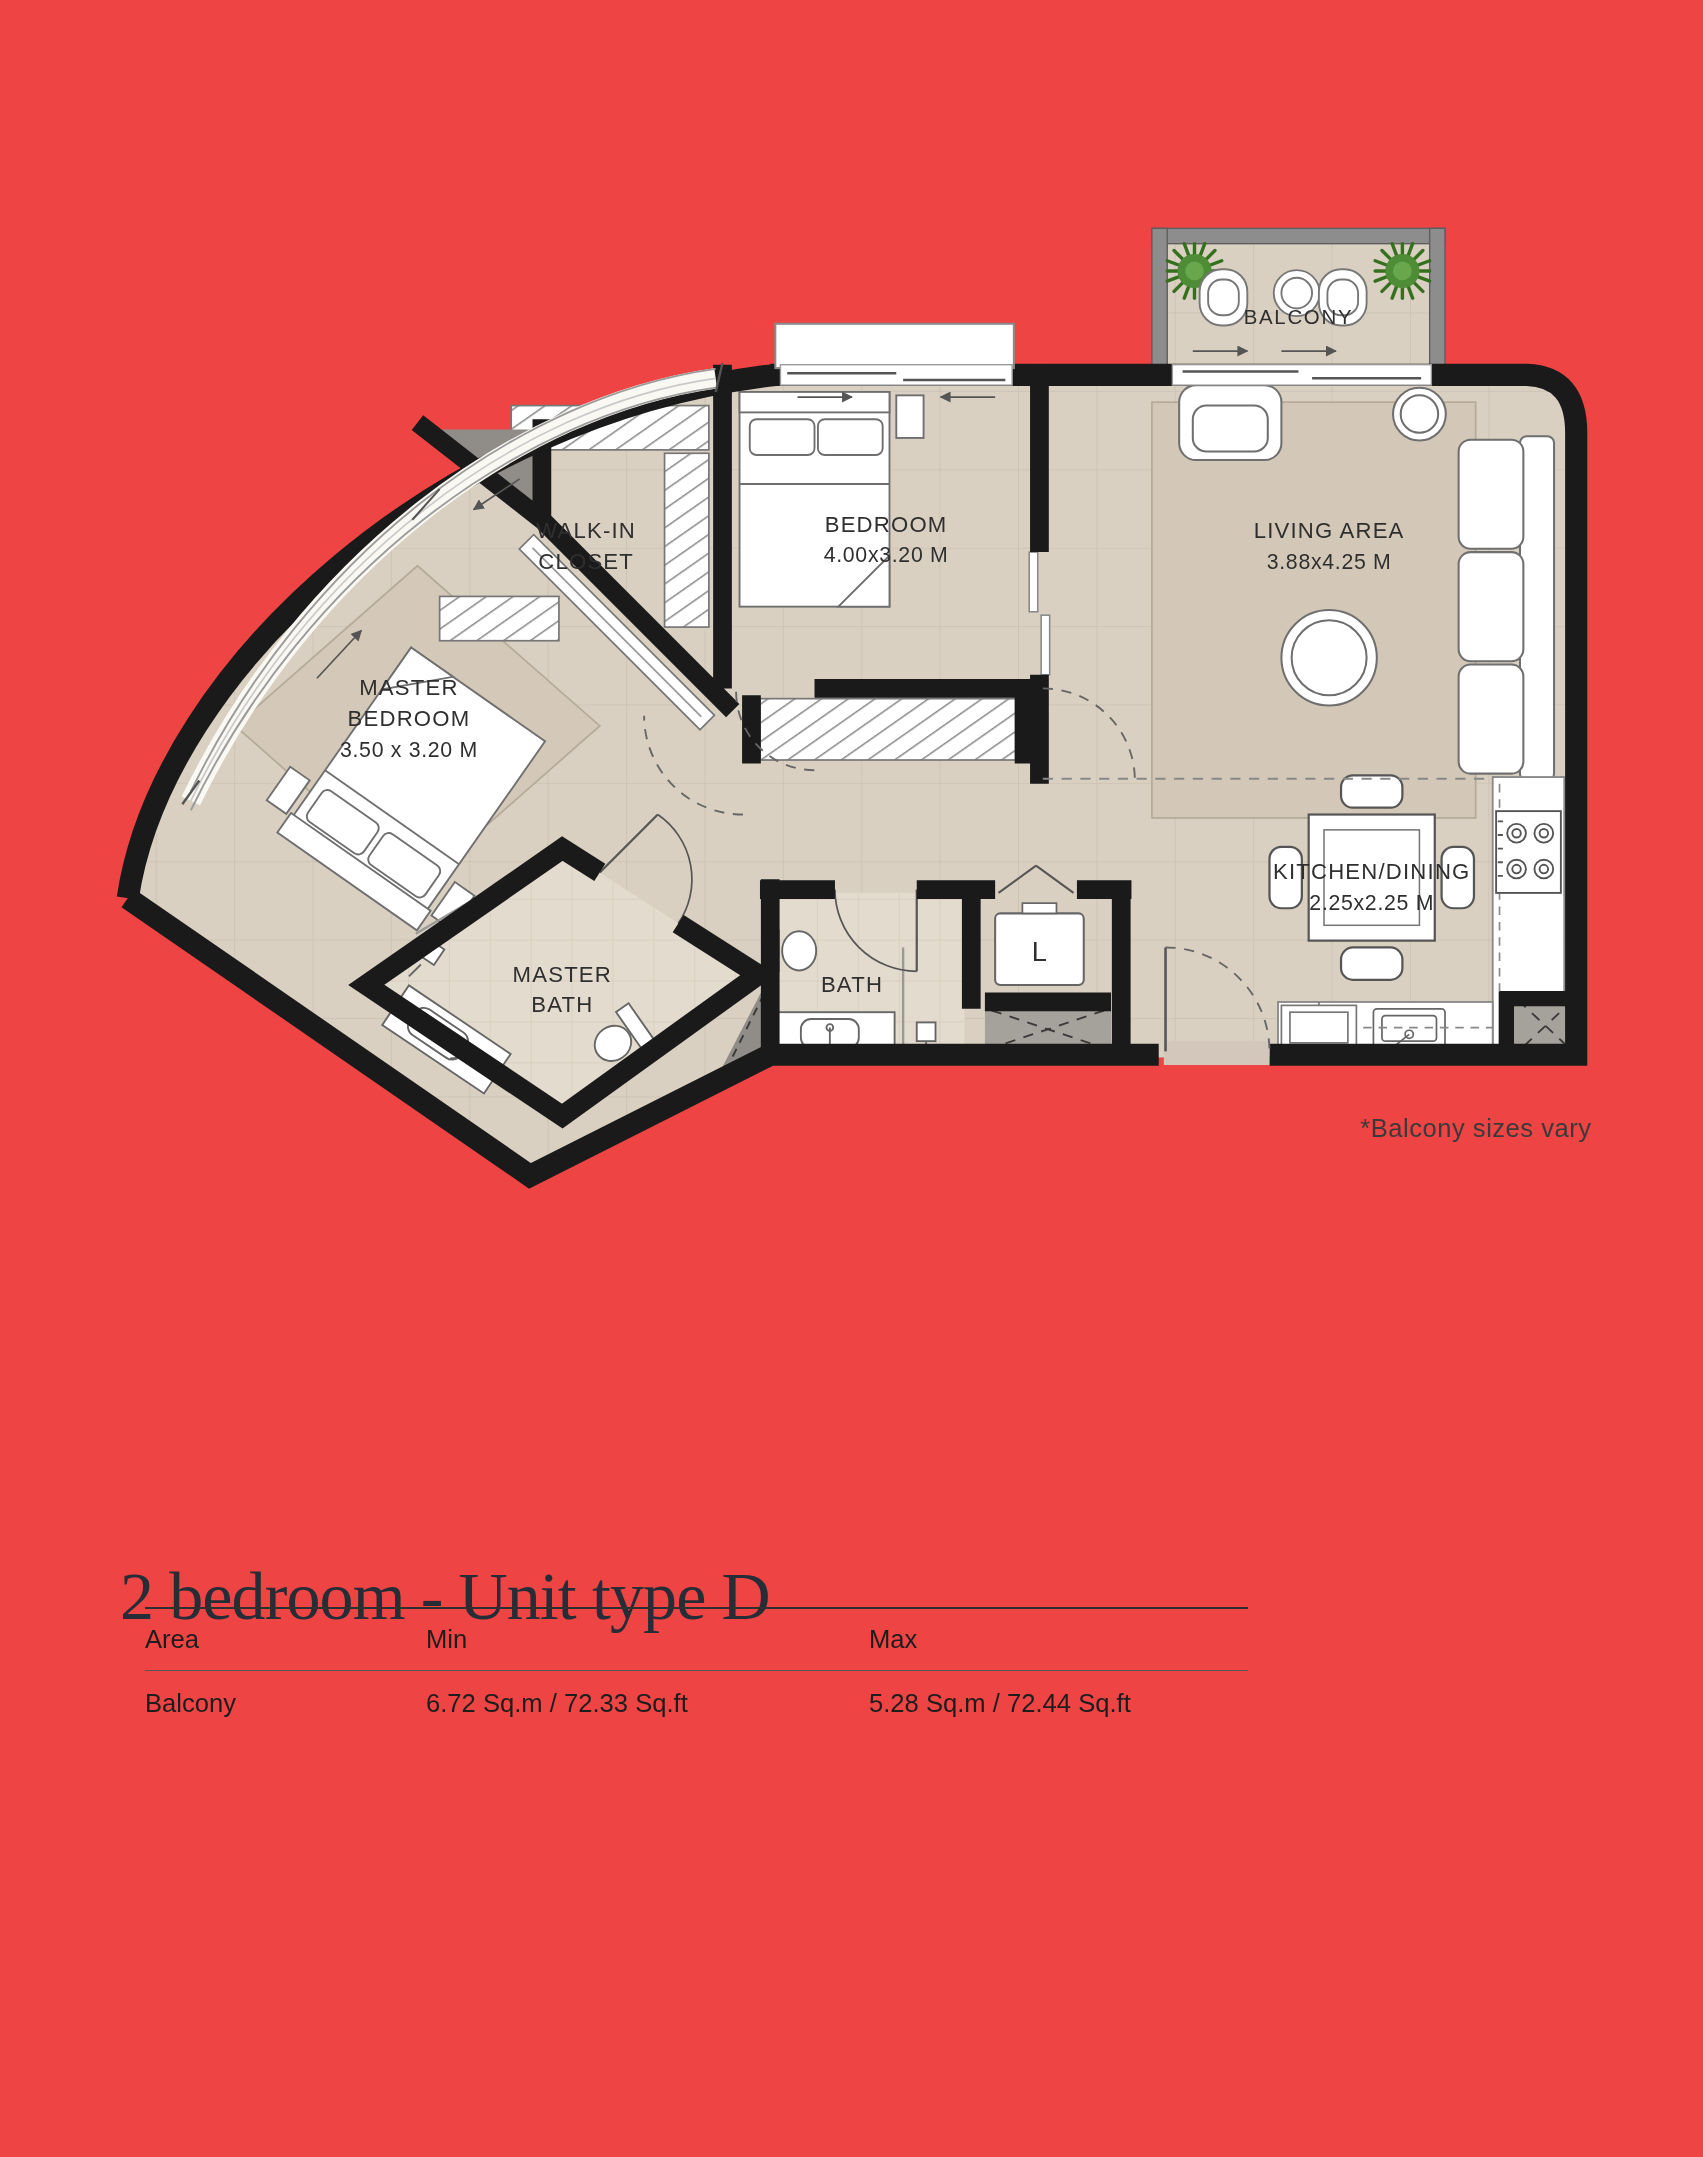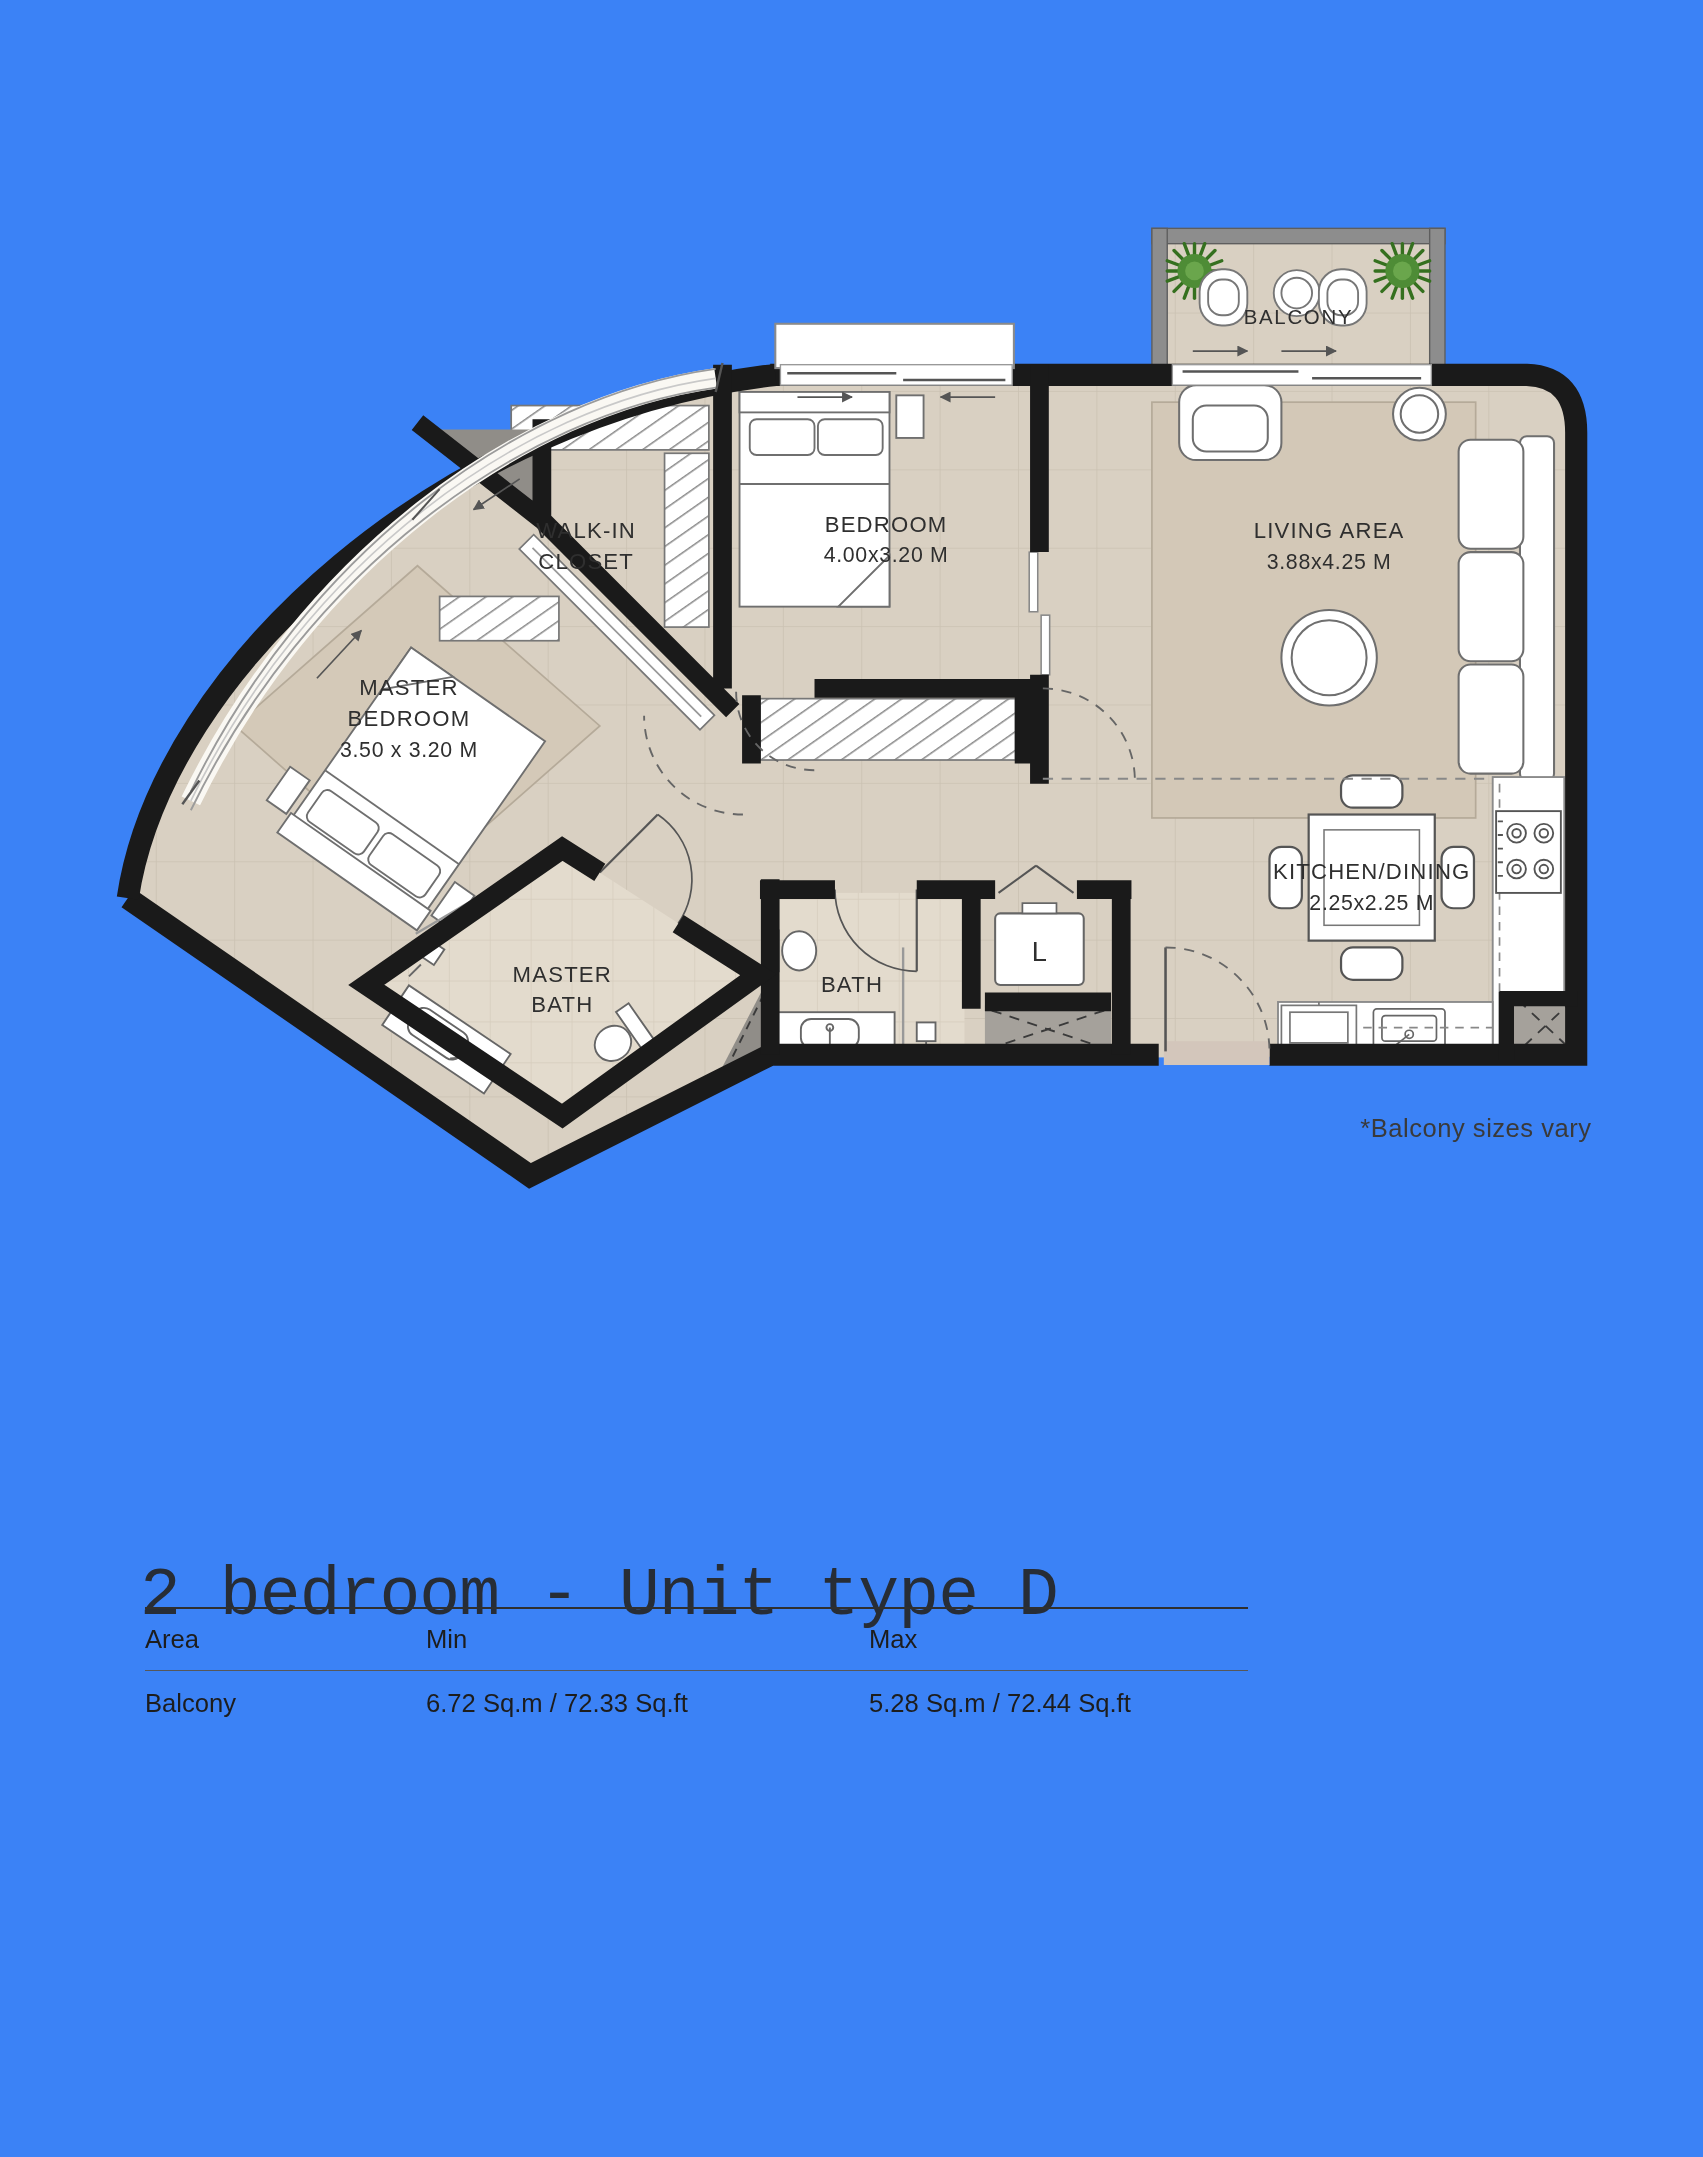--- a/index.html
+++ b/index.html
@@ -1,26 +1,26 @@
 <!DOCTYPE html>
 <html style="font-size:13.6px"><head>
 <meta charset="utf-8">
 <style>
   html,body{margin:0;padding:0;background:#ffffff;}
-  .page{position:relative;width:1704px;height:2158px;background:#3b82f6;overflow:hidden;
+  .page{position:relative;width:1704px;height:2158px;background:#ef4444;overflow:hidden;
         font-family:"Liberation Sans",sans-serif;}
   .plan-svg{position:absolute;left:0;top:0;}
   svg text{font-family:"Liberation Sans",sans-serif;fill:#2f2f2f;}
   .lbl{font-size:13px;letter-spacing:.7px;}
   .dim{font-size:12.5px;letter-spacing:.4px;}
   .lbl-s{font-size:12px;letter-spacing:1px;}
   .l-mark{font-size:16px;letter-spacing:0;}
   .note-t{font-size:15px;letter-spacing:.3px;fill:#3a3a3a;}
-  .page-title{position:absolute;left:140px;top:1557px;margin:0;
-      font-family:Liberation Mono, monospace;font-weight:400;
+  .page-title{position:absolute;left:120px;top:1557px;margin:0;
+      font-family:Liberation Serif, serif;font-weight:400;
       font-size:68px;color:#272d36;letter-spacing:-0.9px;white-space:nowrap;}
   .spec-table{position:absolute;left:145px;top:1607px;width:1103px;
       border-top:2.6px solid #2f2f2f;font-size:25.6px;color:#1d1d1d;}
   .t-row{display:grid;grid-template-columns:281px 443px 379px;align-items:center;
       height:64px;border-bottom:1.7px solid #575757;}
   .t-row:last-child{border-bottom:none;}
   .t-head{height:61px;}
   .t-cell{white-space:nowrap;}
 </style>
 </head>

